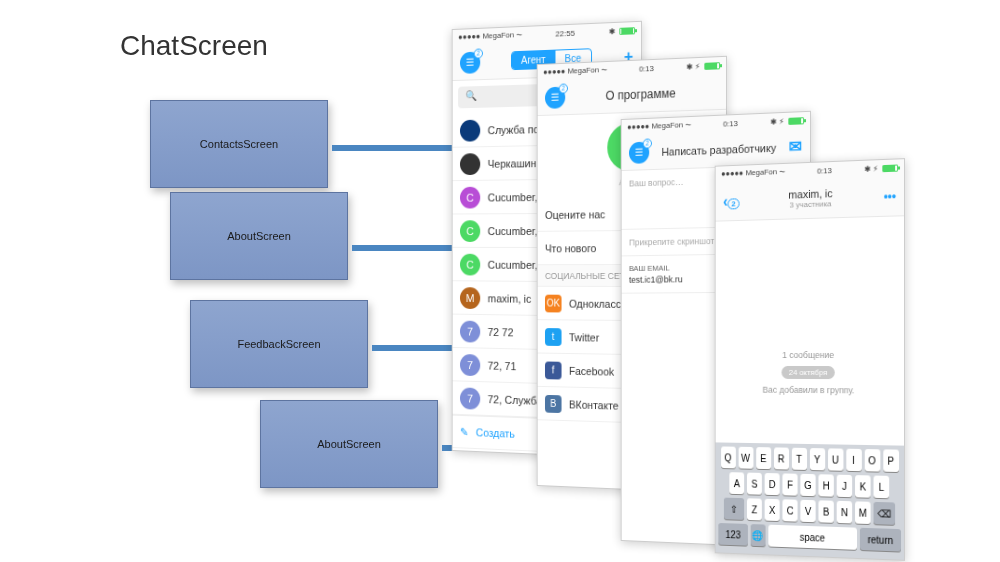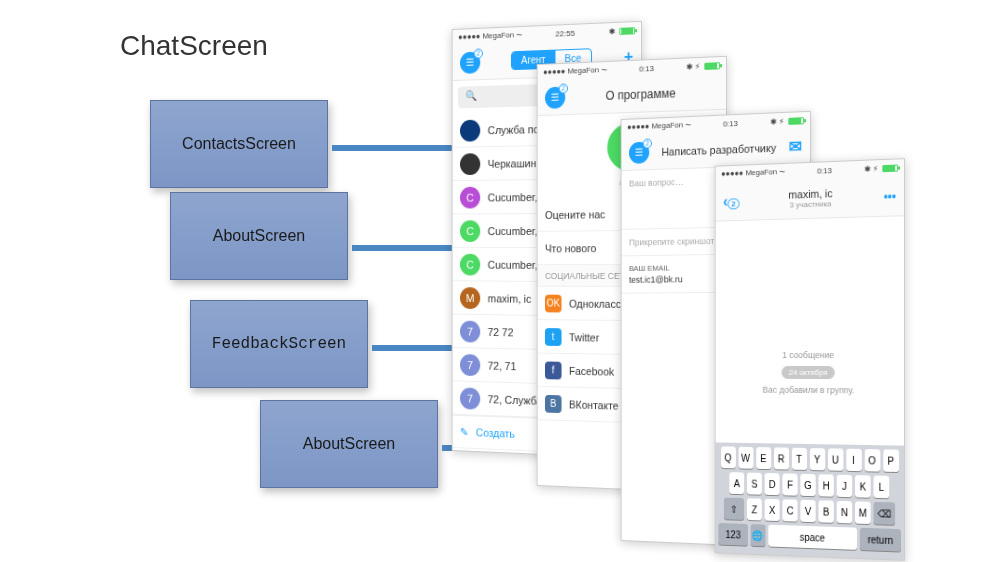--- a/index.html
+++ b/index.html
@@ -1,18 +1,18 @@
 <!DOCTYPE html>
 <html><head>
 <meta charset="utf-8">
 <style>
   * { box-sizing: border-box; margin: 0; padding: 0; }
   body { width: 1000px; height: 562px; background: #fff; font-family: "Segoe UI", Arial, sans-serif; position: relative; overflow: hidden; }
   .title { position: absolute; left: 120px; top: 30px; font-size: 28px; color: #333; }
-  .po-box { position: absolute; width: 178px; height: 88px; background: linear-gradient(#8ea5cf,#7d96c5); border: 1px solid #5d74a0; display: flex; align-items: center; justify-content: center; font-size: 16px; color: #1a1a1a; box-shadow: 2px 4px 8px rgba(0,0,0,.25); }
+  .po-box { position: absolute; width: 178px; height: 88px; background: linear-gradient(#8ea5cf,#7d96c5); border: 1px solid #5d74a0; display: flex; align-items: center; justify-content: center; font-size: 11px; color: #1a1a1a; box-shadow: 2px 4px 8px rgba(0,0,0,.25); }
   .arrow { position: absolute; height: 6px; background: #4a86c1; }
   .arrow::after { content: ""; position: absolute; right: -14px; top: -7px; border: 10px solid transparent; border-left-color: #4a86c1; }
 
   
   .phone { position: absolute; width: 200px; height: 430px; background: #fff; border: 1px solid #ccc; box-shadow: 0 2px 10px rgba(0,0,0,.2); transform-origin: center; font-size: 10px; color: #333; }
   .statusbar { height: 16px; display: flex; align-items: center; justify-content: space-between; padding: 0 6px; font-size: 8px; color: #444; background: #fafafa; }
   .statusbar .right { display:flex; gap:4px; align-items:center; }
   .battery { width: 16px; height: 7px; border: 1px solid #4cd964; border-radius: 1px; position: relative; }
   .battery::after { content:""; position:absolute; right:-3px; top:1.5px; width:2px; height:3px; background:#4cd964; }
   .battery i { display:block; width:12px; height:5px; background:#4cd964; margin:0.5px; }
@@ -55,21 +55,21 @@
 <body>
 
 <div class="title">ChatScreen</div>
 
 <div class="po-box" style="left:150px; top:100px;">
     <span>ContactsScreen</span>
   </div>
 <div class="po-box" style="left:170px; top:192px;">
     <span>AboutScreen</span>
   </div>
-<div class="po-box" style="left:190px; top:300px;font-family:Liberation Mono, monospace;">
+<div class="po-box" style="left:190px; top:300px;">
     <span>FeedbackScreen</span>
   </div>
 <div class="po-box" style="left:260px; top:400px;">
     <span>AboutScreen</span>
   </div>
 
 <div class="arrow" style="left:332px; top:145px; width:130px;"></div>
 <div class="arrow" style="left:352px; top:245px; width:178px;"></div>
 <div class="arrow" style="left:372px; top:345px; width:280px;"></div>
 <div class="arrow" style="left:442px; top:445px; width:272px;"></div>

